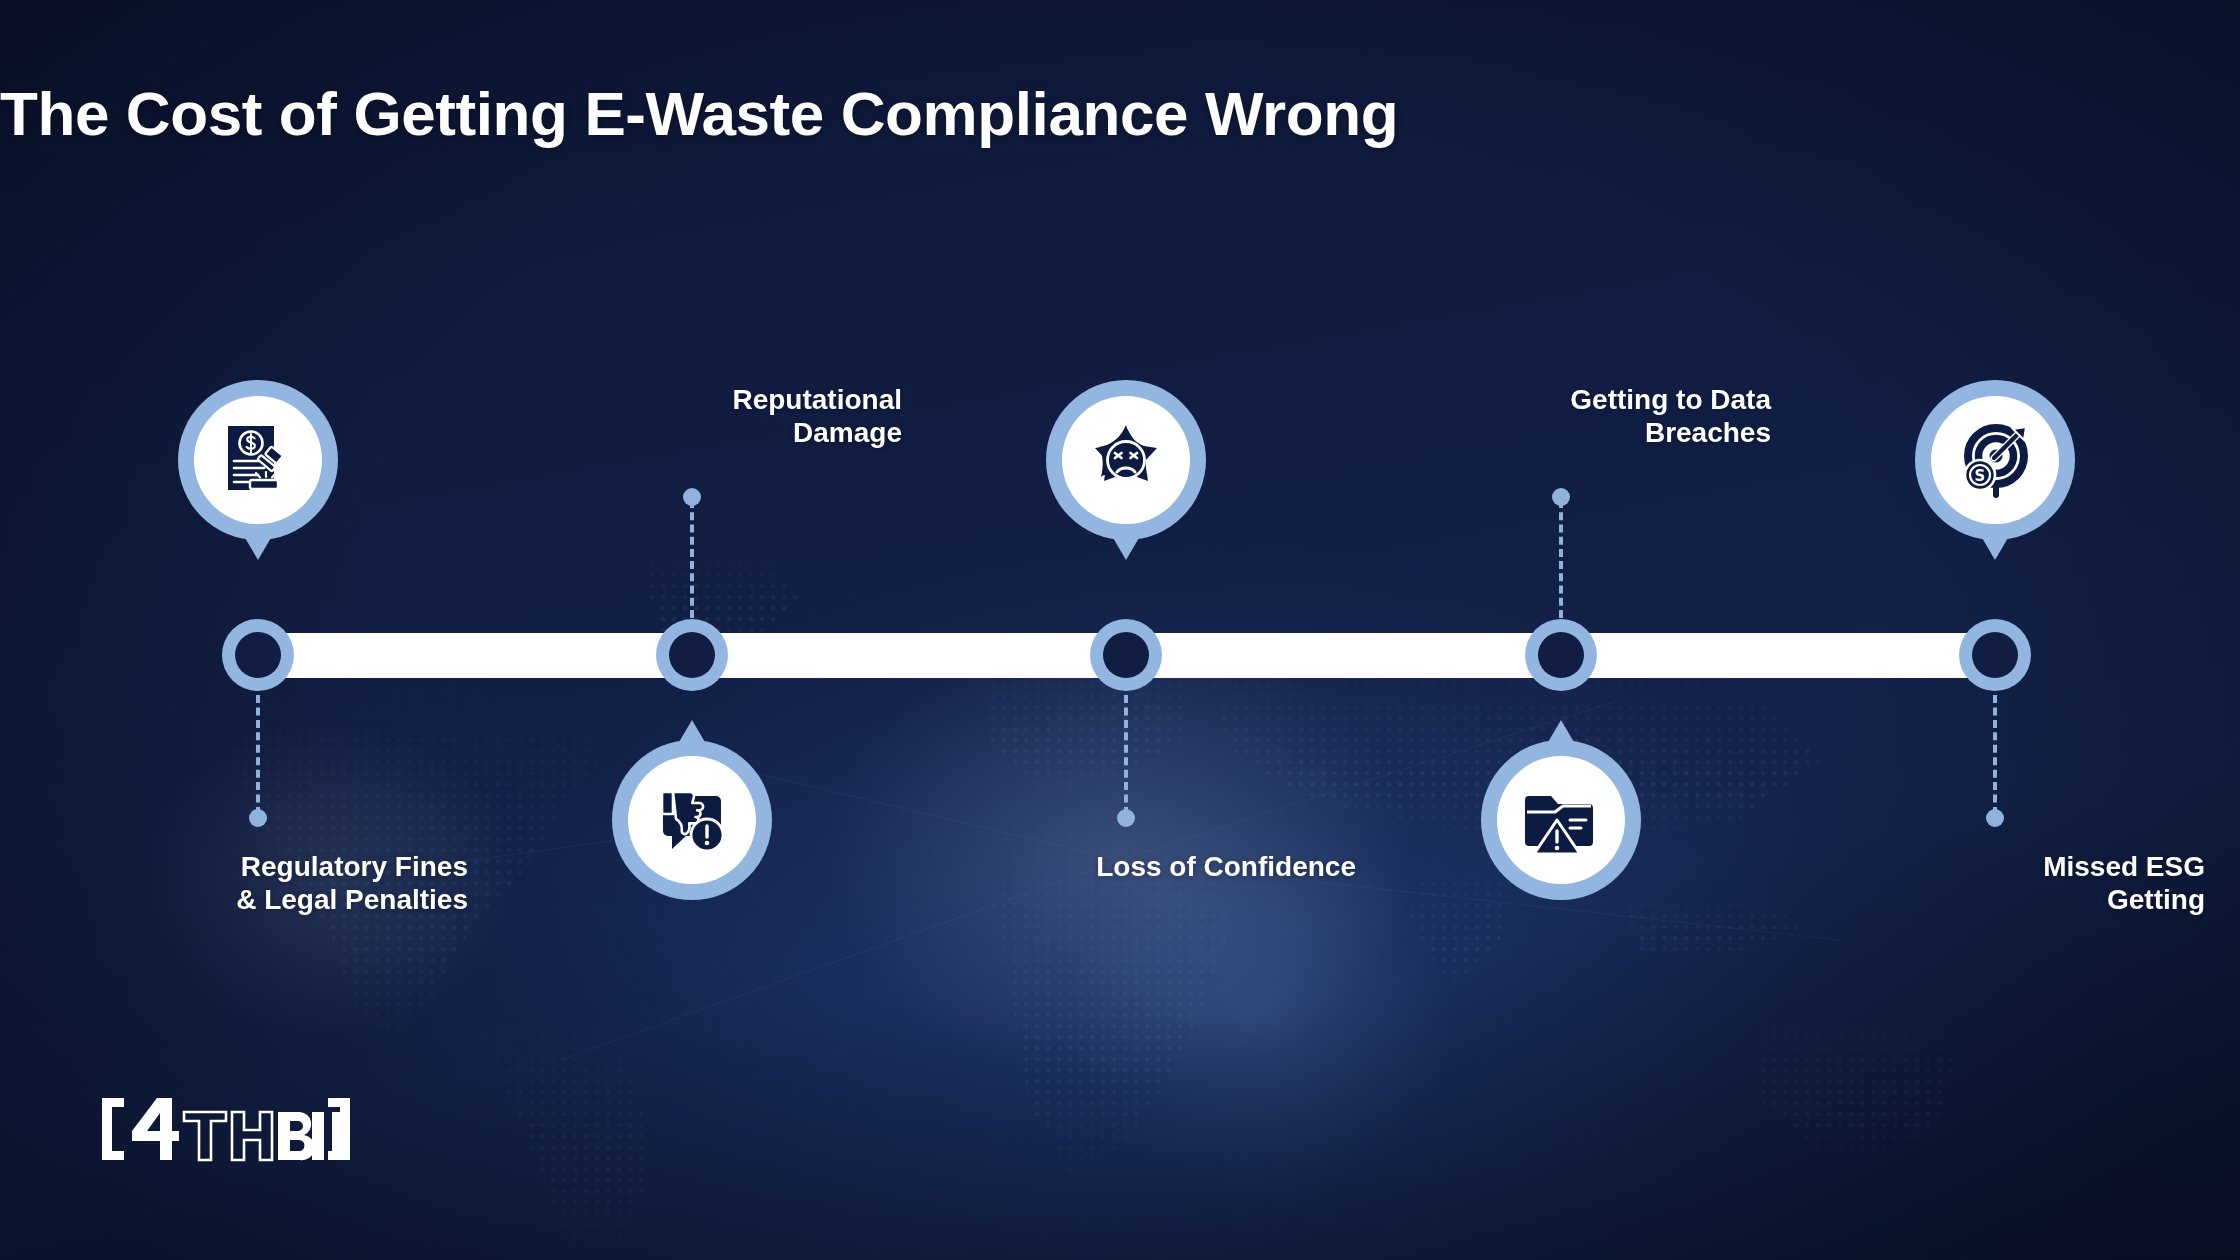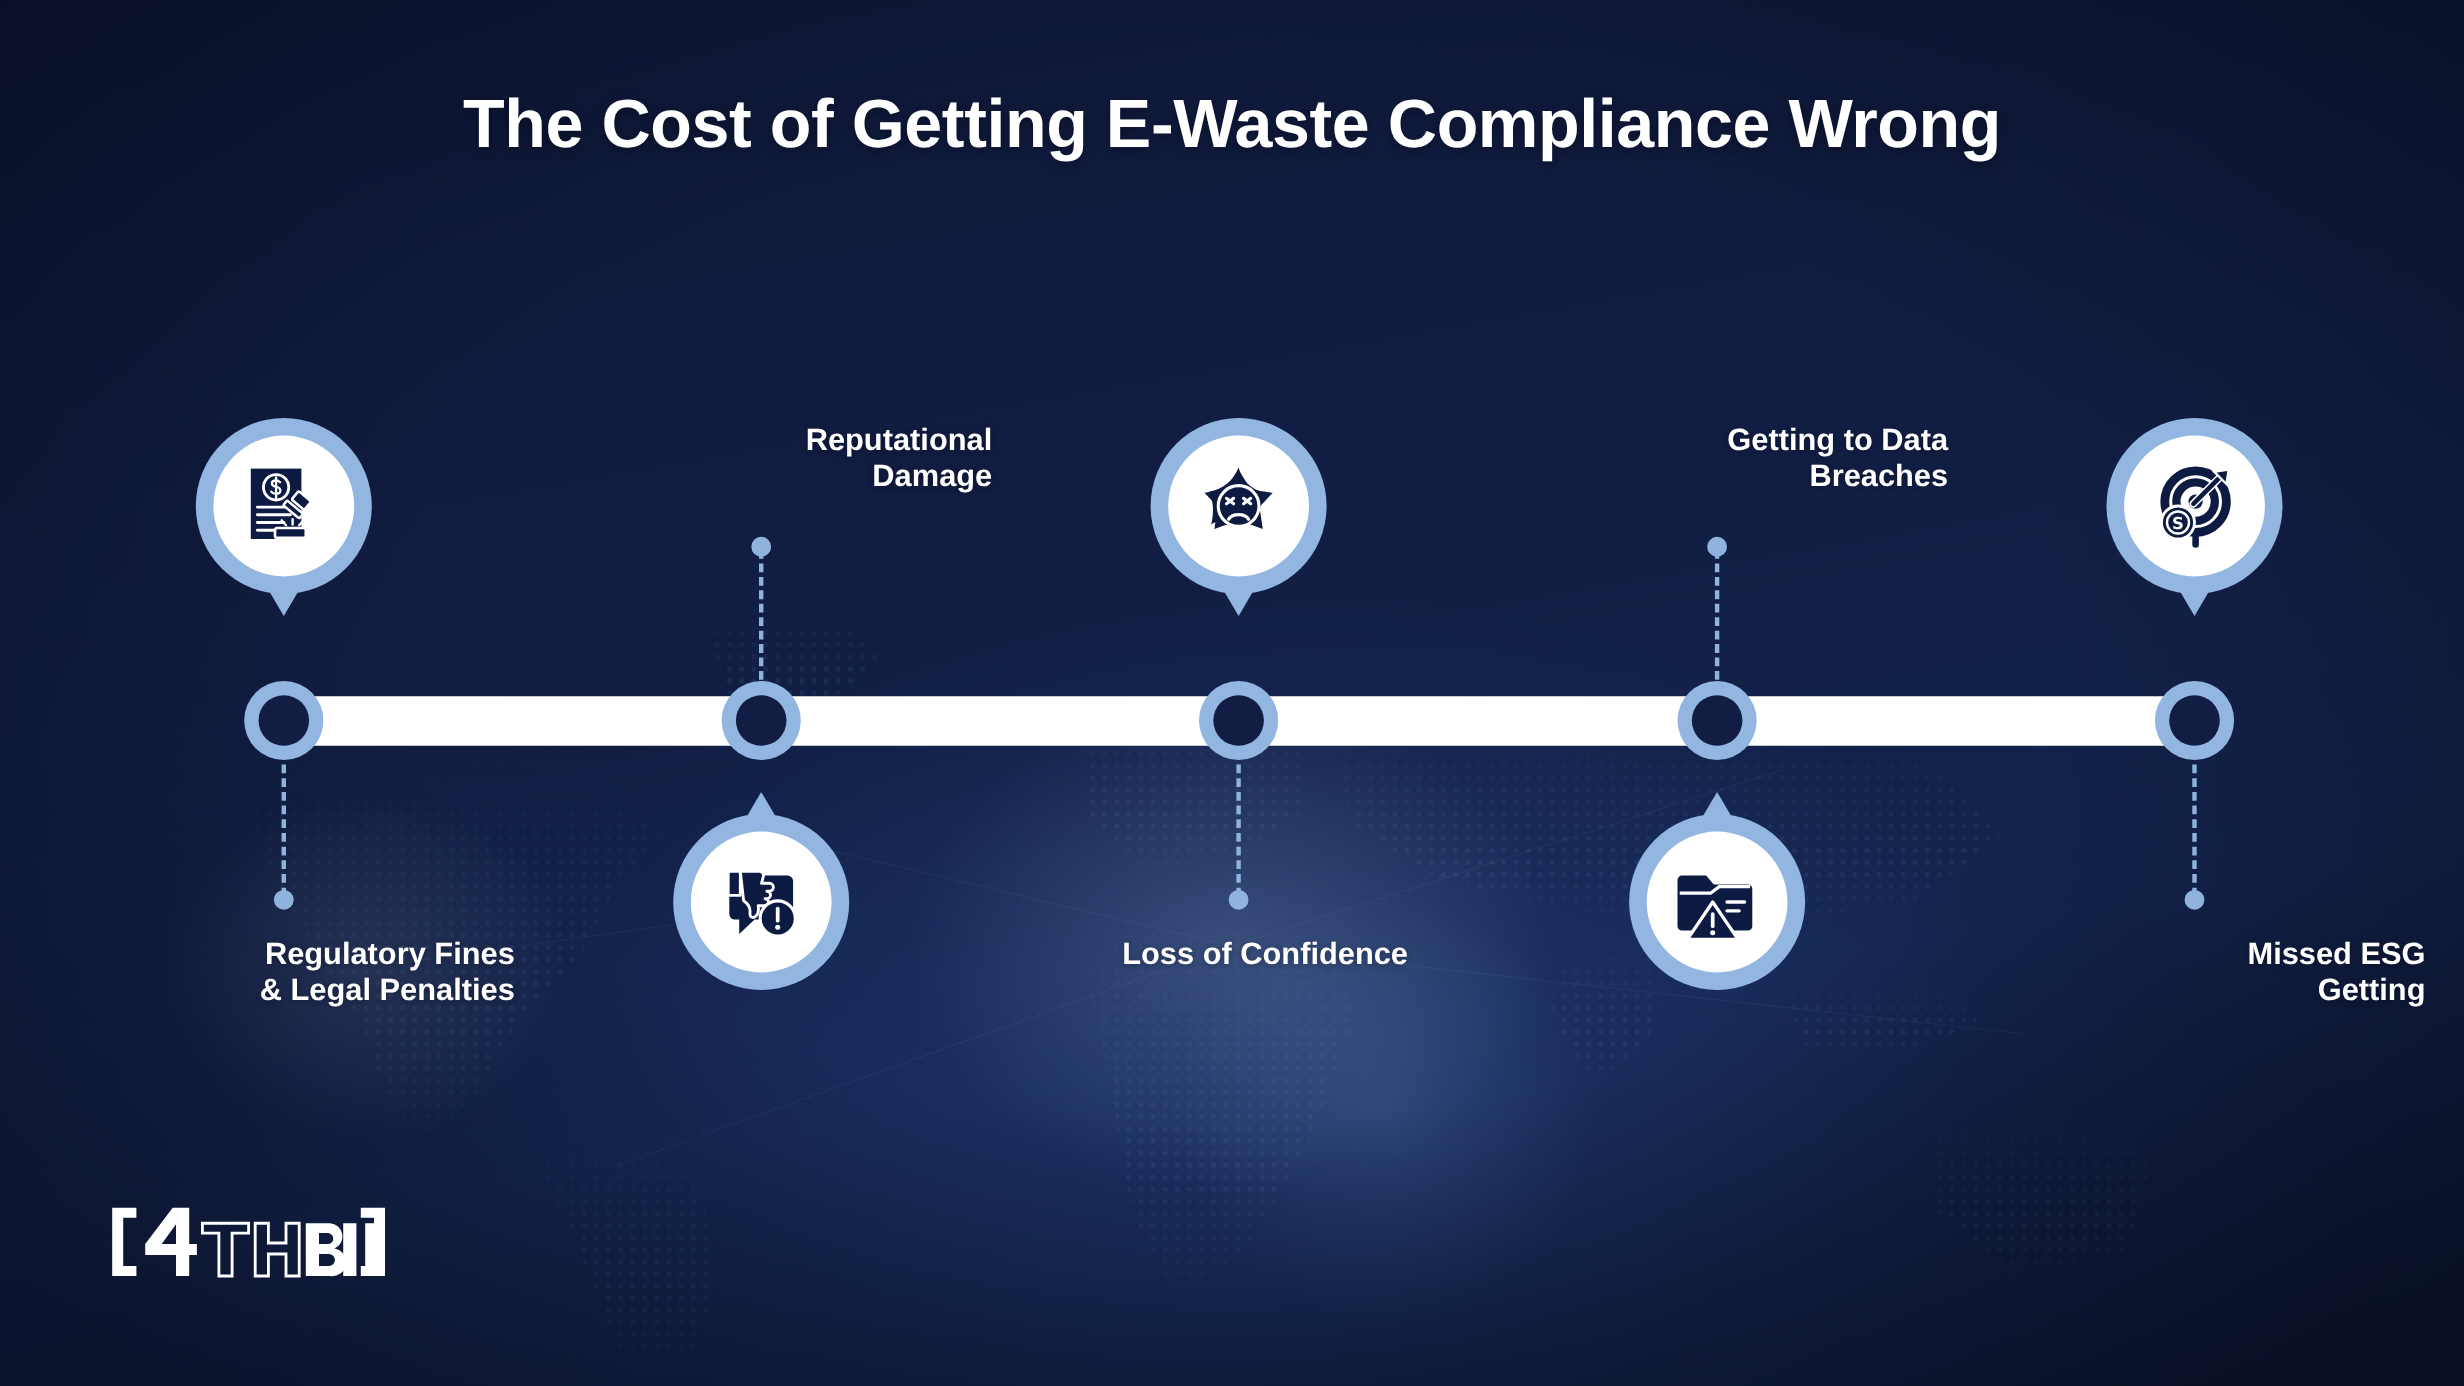--- a/index.html
+++ b/index.html
@@ -28,21 +28,21 @@
   }
   #vignette {
     position:absolute; inset:0;
     background:radial-gradient(ellipse 1500px 900px at 50% 45%, rgba(0,0,0,0) 50%, rgba(4,8,22,0.55) 100%);
     pointer-events:none;
   }
 
   
   #title {
     position:absolute; top:78px; left:0; width:2240px;
-    text-align:center;
+    text-align:left;
     color:#ffffff;
     font-size:62px;
     font-weight:bold;
     letter-spacing:-0.4px;
     text-shadow:0 2px 10px rgba(0,0,0,0.35);
     white-space:nowrap;
   }
 
   
   #bar {
@@ -330,21 +330,21 @@
   <div class="label" style="left:258px; top:850px;">
     <span>Regulatory Fines</span>
     <span>&amp; Legal Penalties</span>
   </div>
 
   <div class="label" style="left:692px; top:383px;">
     <span>Reputational</span>
     <span>Damage</span>
   </div>
 
-  <div class="label" style="left:1070px; top:850px;">
+  <div class="label" style="left:1146px; top:850px;">
     <span>Loss of Confidence</span>
   </div>
 
   <div class="label" style="left:1561px; top:383px;">
     <span>Getting to Data</span>
     <span>Breaches</span>
   </div>
 
   <div class="label" style="left:1995px; top:850px;">
     <span>Missed ESG</span>

